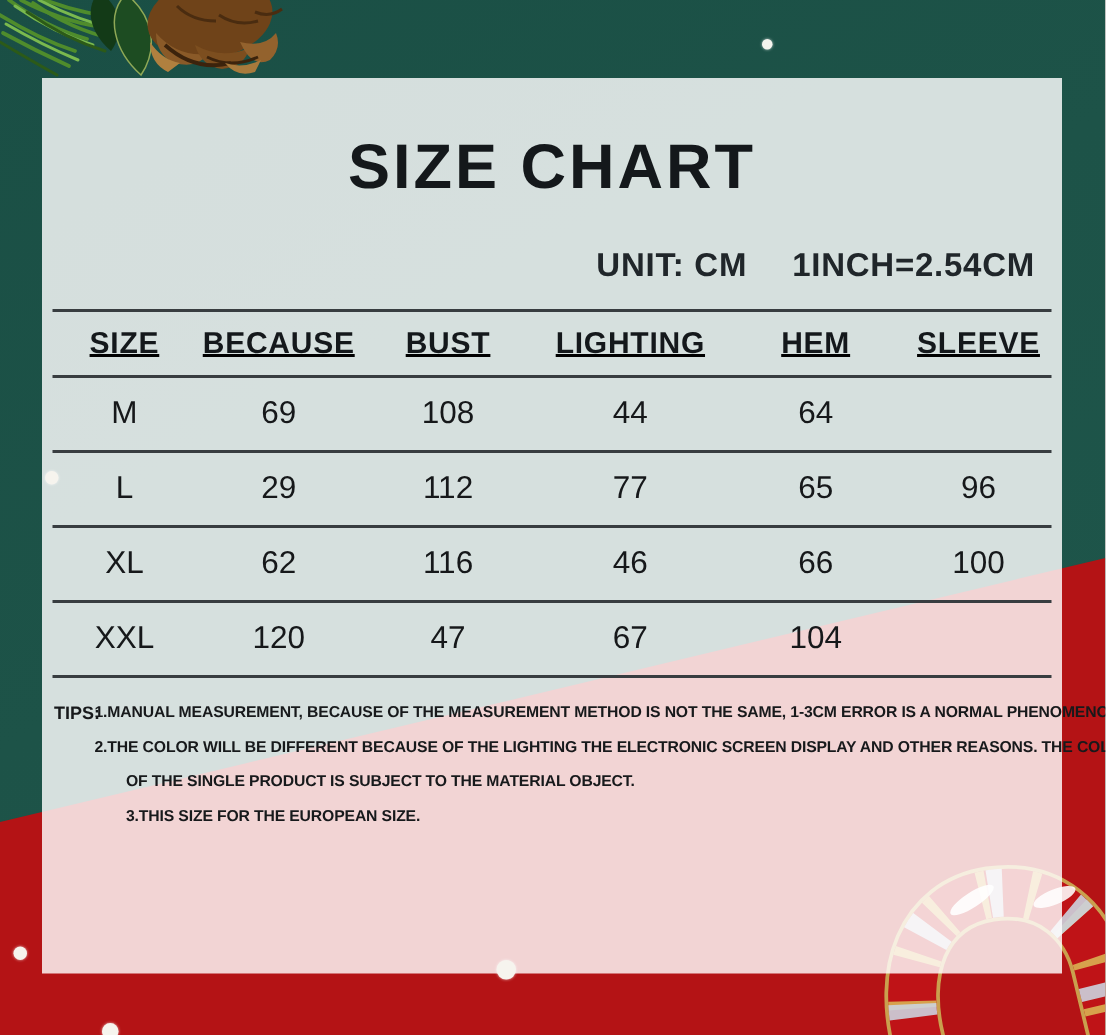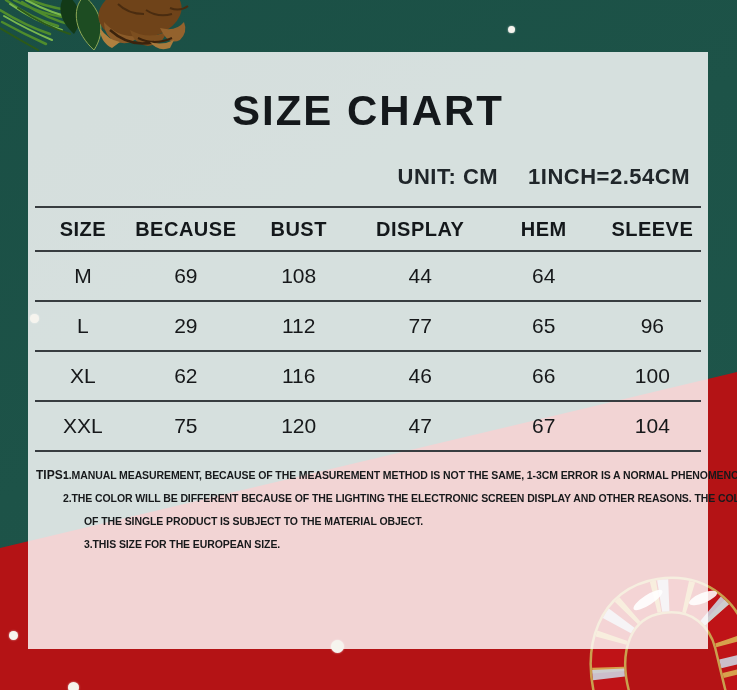--- a/index.html
+++ b/index.html
@@ -25,21 +25,21 @@
   }
   .unit-row{
     position:absolute;top:100px;right:18px;display:flex;gap:30px;
     font-size:22px;font-weight:700;letter-spacing:.5px;color:#20262a;margin-top:12px;
   }
   .table{position:absolute;left:7px;top:154px;width:666px;}
   .trow,.thead-row{
     display:grid;grid-template-columns:14.4% 16.5% 17.4% 19.1% 18% 14.6%;
     align-items:center;
   }
-  .thead-row{height:42px;border-top:2px solid #383d40;border-bottom:2px solid #383d40;}
+  .thead-row{height:42px;border-top:2px solid #383d40;border-bottom:2px solid #383d40;text-decoration:underline;}
   .trow{height:48px;border-bottom:2px solid #383d40;}
   .cell{text-align:center;color:#16181a;}
   .th{font-size:20px;font-weight:700;letter-spacing:.5px;color:#14181b;}
   .td{font-size:21px;font-weight:400;}
   .tips{
     position:absolute;left:8px;top:412px;display:flex;align-items:flex-start;
     color:#17191b;
   }
   .tips-label{font-size:12px;font-weight:700;line-height:23px;width:27px;flex:0 0 27px;}
   .tip-lines{display:flex;flex-direction:column;}
@@ -113,21 +113,21 @@
     <div class="unit-row">
       <span>UNIT: CM</span>
       <span>1INCH=2.54CM</span>
     </div>
 
     <div class="table">
       <div class="thead-row" id="thead">
           <div class="cell th">SIZE</div>
           <div class="cell th">BECAUSE</div>
           <div class="cell th">BUST</div>
-          <div class="cell th">DISPLAY</div>
+          <div class="cell th">LIGHTING</div>
           <div class="cell th">HEM</div>
           <div class="cell th">SLEEVE</div>
         </div>
       <div id="tbody">
           <div class="trow">
             <div class="cell td">M</div>
             <div class="cell td">69</div>
             <div class="cell td">108</div>
             <div class="cell td">44</div>
             <div class="cell td">64</div>
@@ -143,21 +143,20 @@
           <div class="trow">
             <div class="cell td">XL</div>
             <div class="cell td">62</div>
             <div class="cell td">116</div>
             <div class="cell td">46</div>
             <div class="cell td">66</div>
             <div class="cell td">100</div>
           </div>
           <div class="trow">
             <div class="cell td">XXL</div>
-            <div class="cell td">75</div>
             <div class="cell td">120</div>
             <div class="cell td">47</div>
             <div class="cell td">67</div>
             <div class="cell td">104</div>
           </div>
         </div>
     </div>
 
     <div class="tips">
       <div class="tips-label">TIPS:</div>

